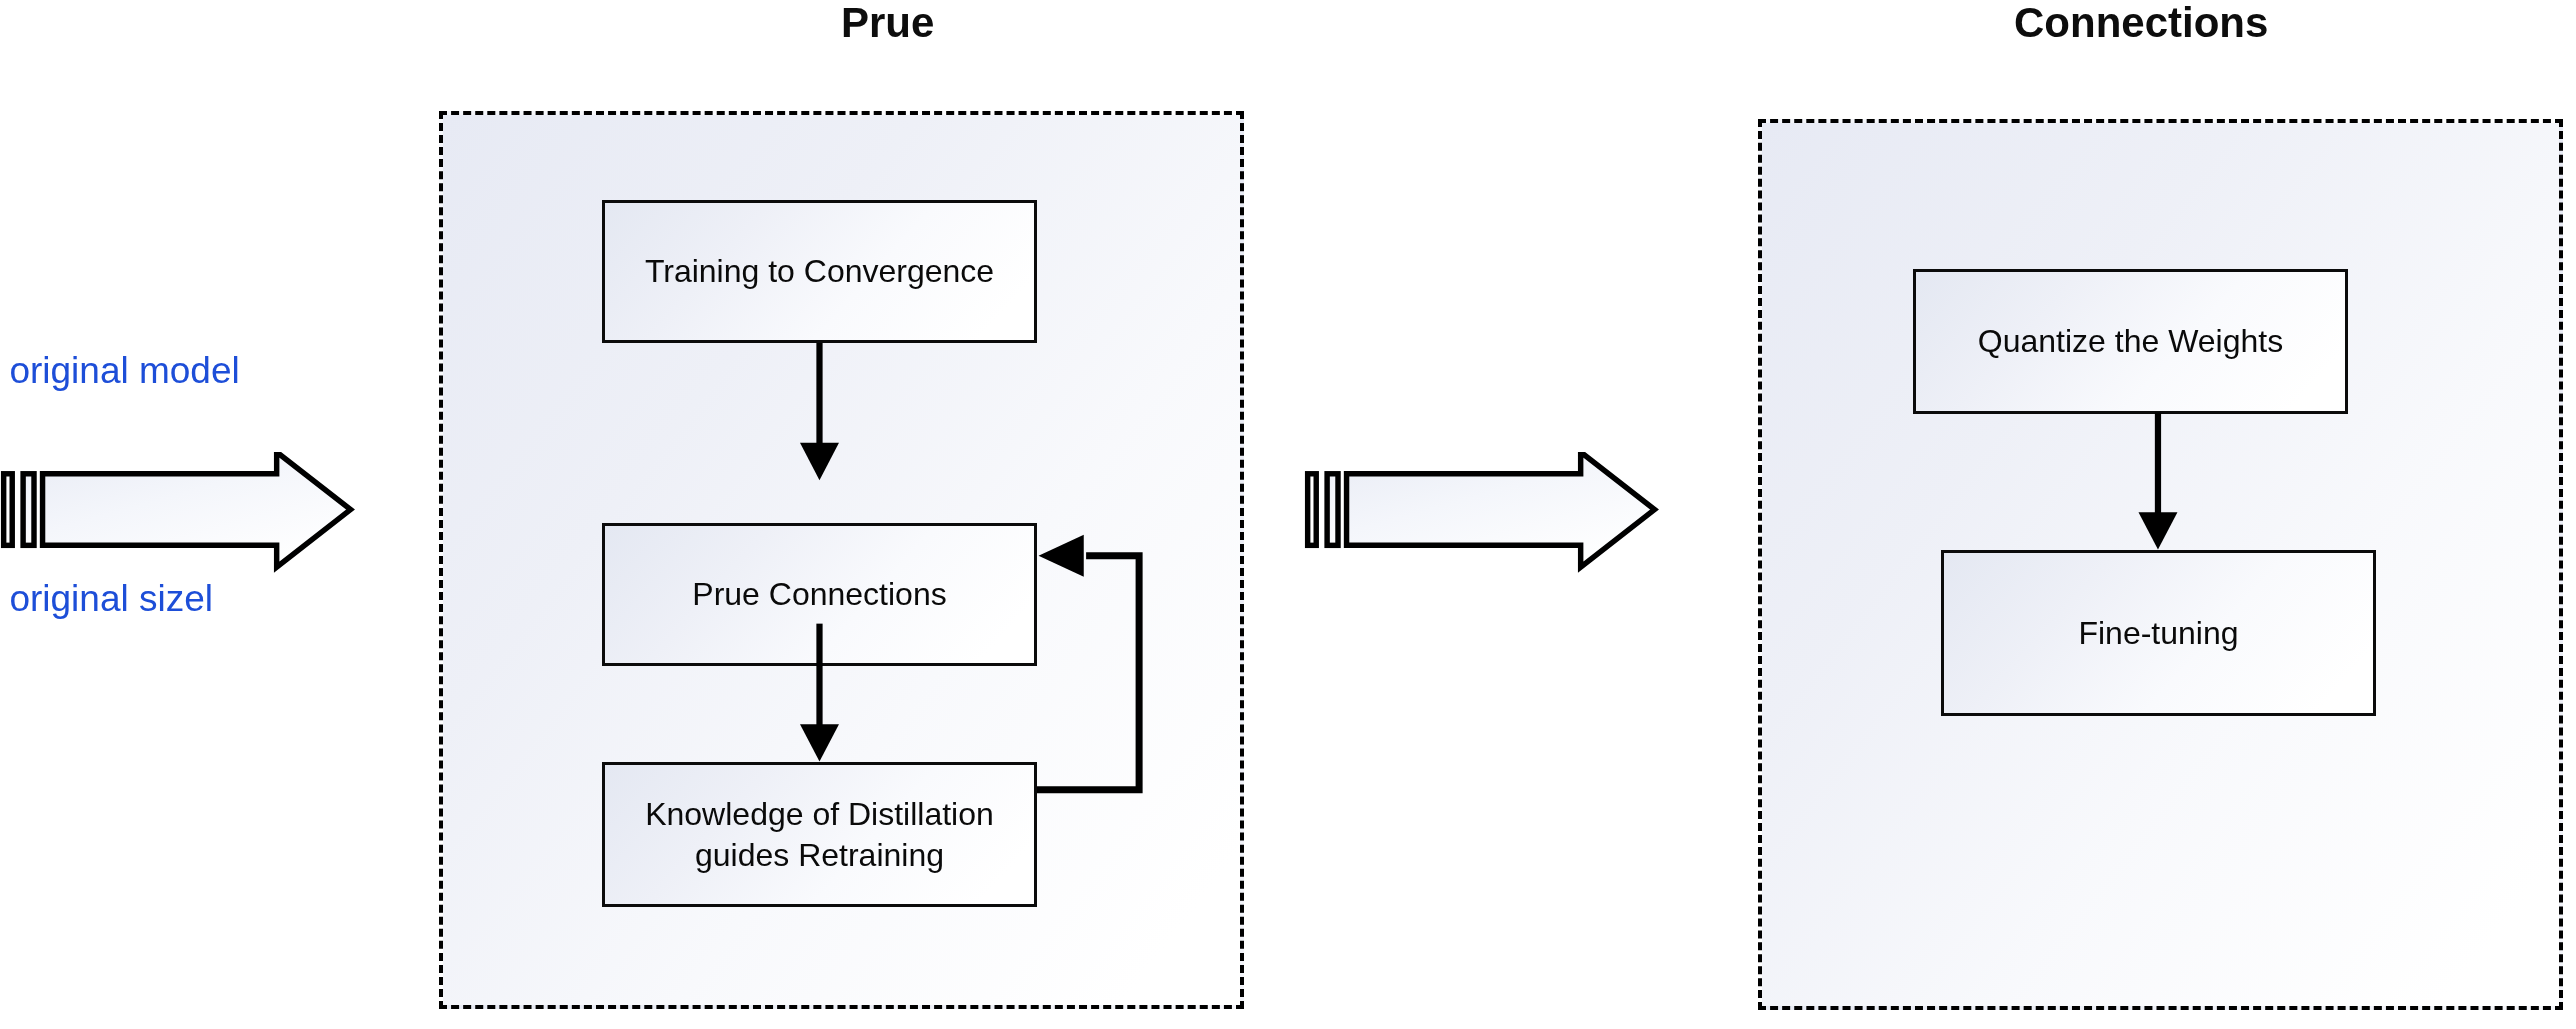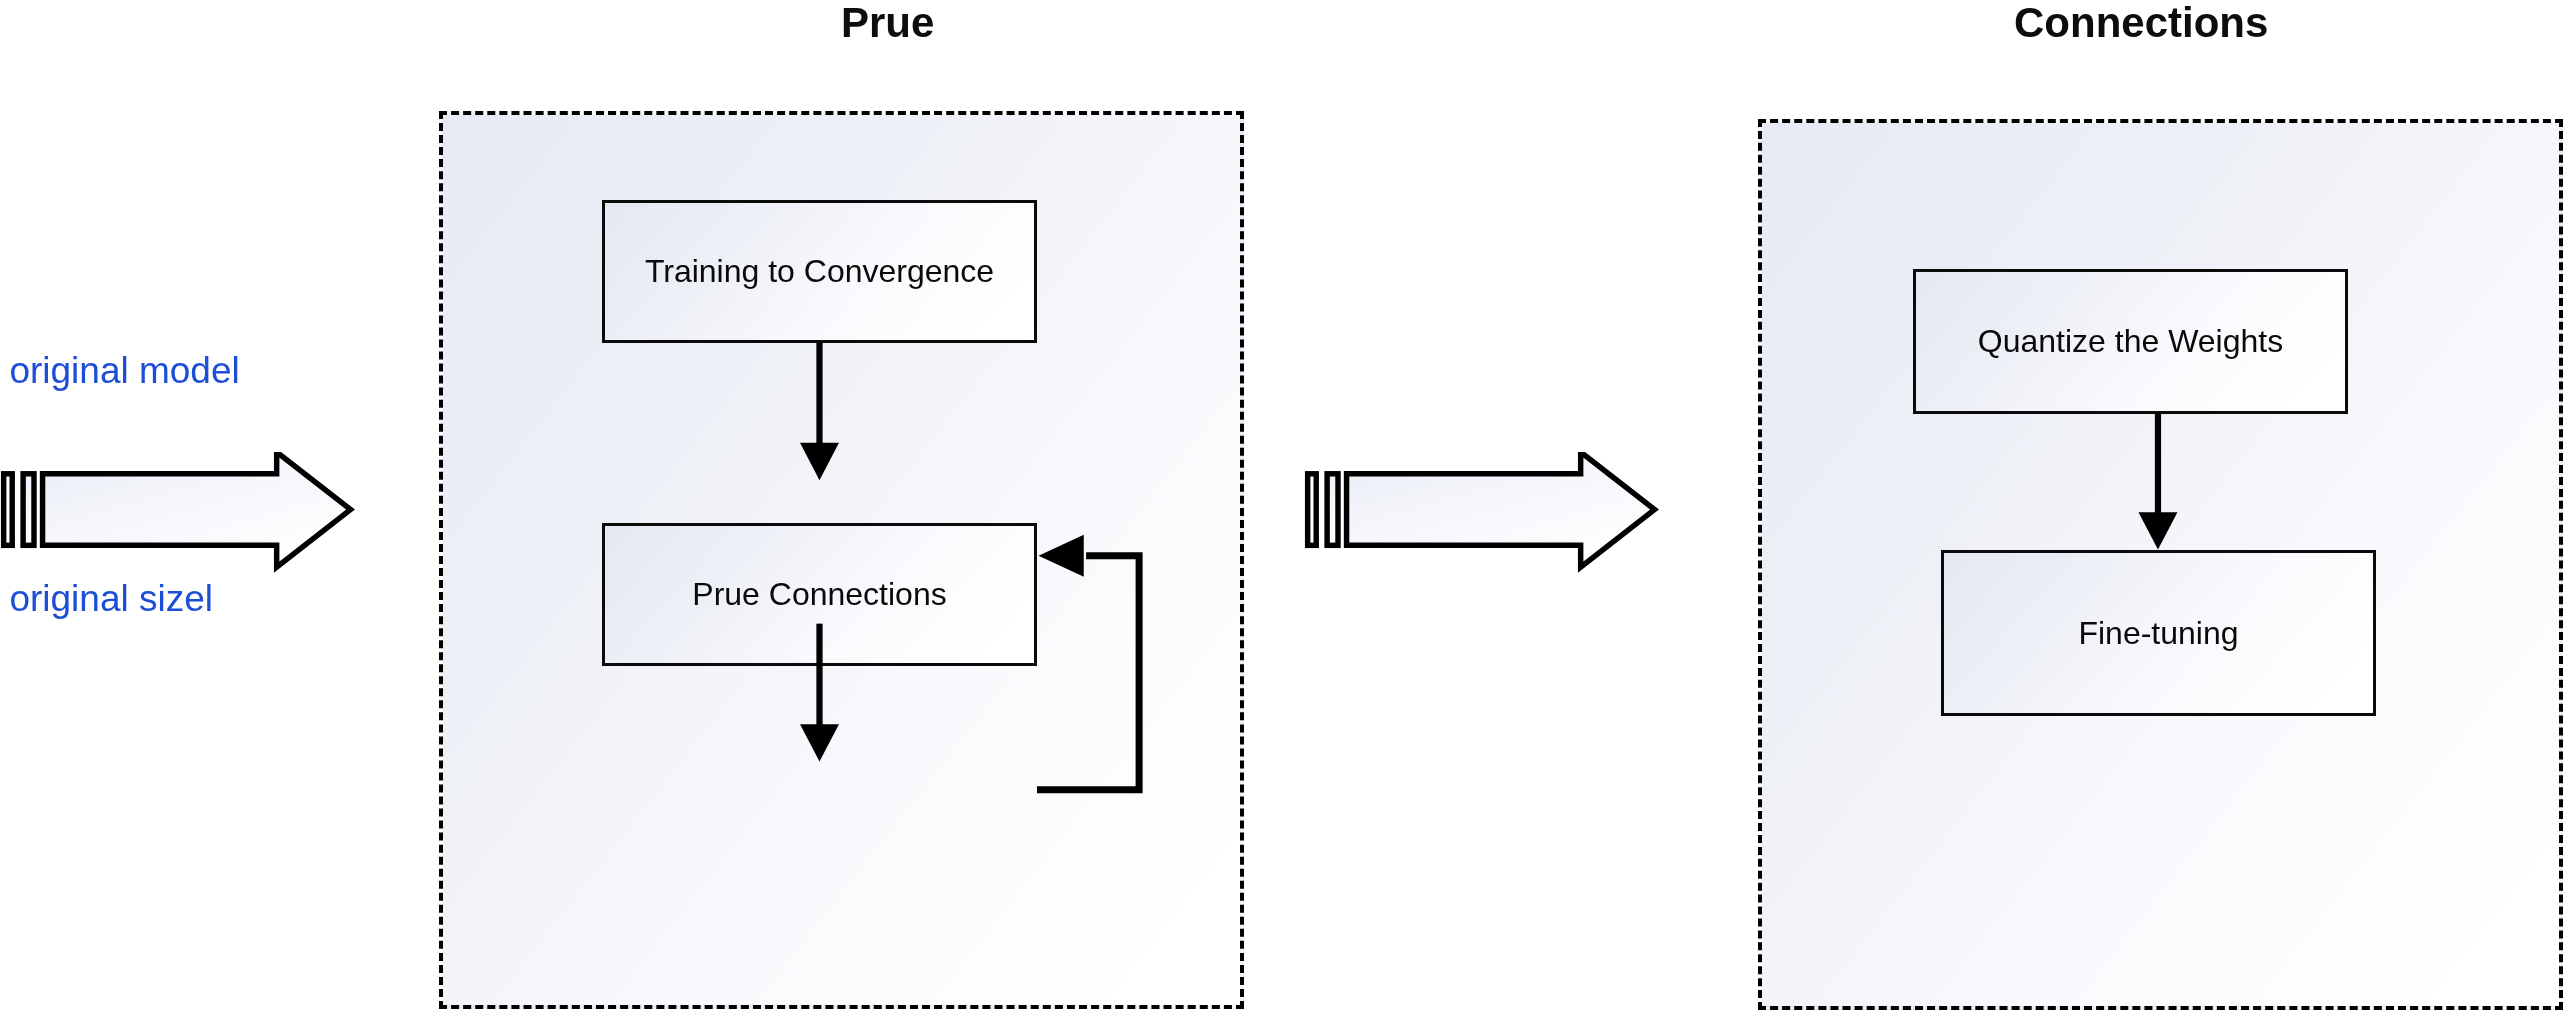--- a/index.html
+++ b/index.html
@@ -122,20 +122,26 @@
   <div class="dashed-panel" id="panel-quantize"></div>
 
   <div class="proc-box" id="box-training">
     <span>Training to Convergence</span>
   </div>
 
   <div class="proc-box" id="box-prune">
     <span>Prue Connections</span>
   </div>
 
+  <div class="proc-box" id="box-knowledge">
+    <span>
+      <span>Knowledge of Distillation</span><br>
+      <span>guides Retraining</span>
+    </span>
+  </div>
 
   <div class="proc-box" id="box-quantize">
     <span>Quantize the Weights</span>
   </div>
 
   <div class="proc-box" id="box-finetune">
     <span>Fine-tuning</span>
   </div>
 
   <div class="side-label" id="label-original-model">original model</div>

